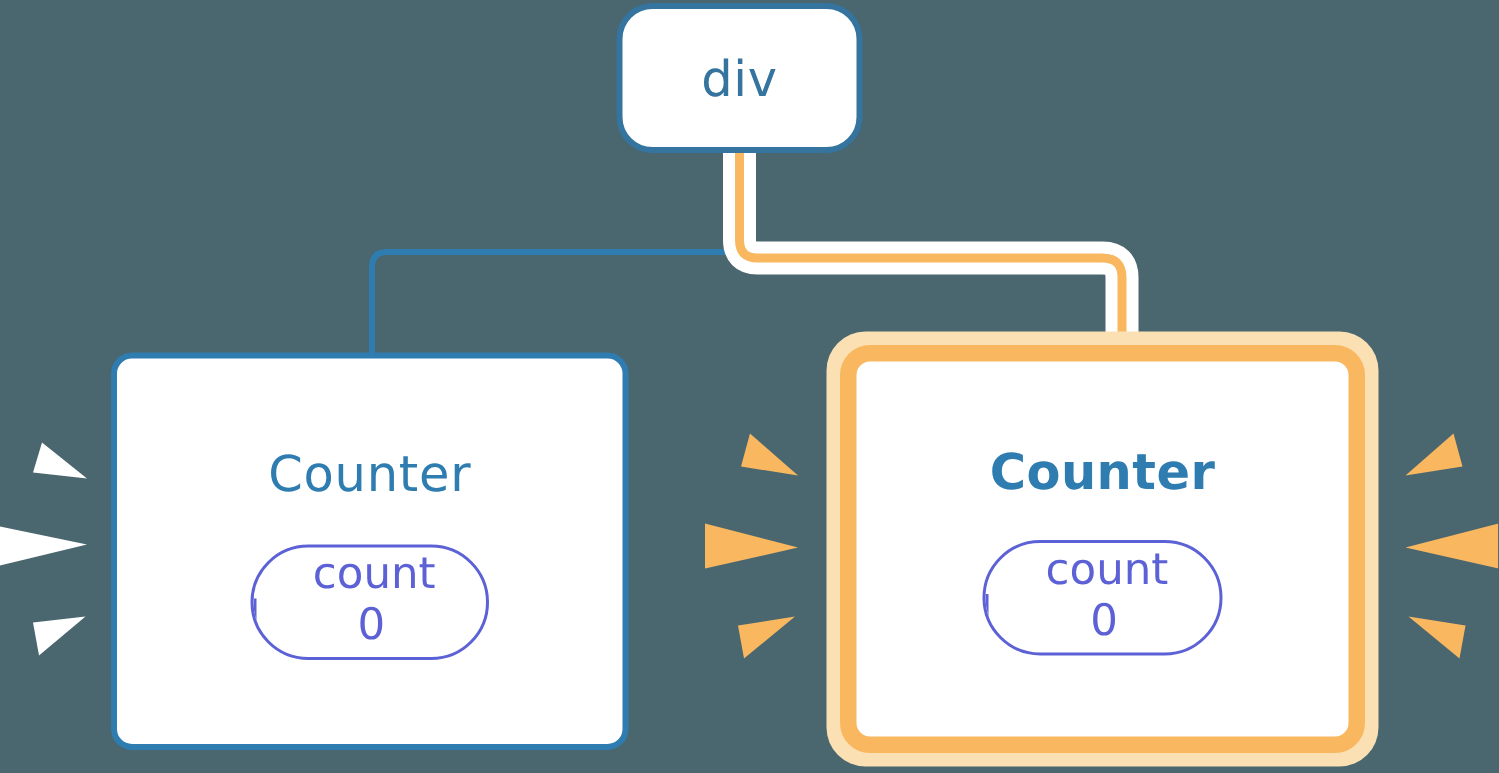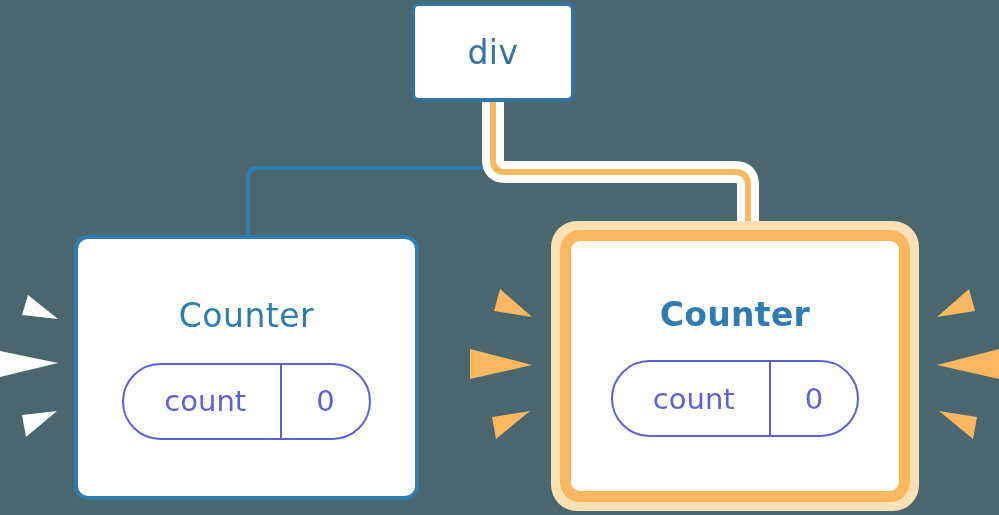--- a/index.html
+++ b/index.html
@@ -30,21 +30,21 @@
     background: #ffffff;
     box-sizing: border-box;
   }
 
   .node-div {
     left: 411px;
     top: 2px;
     width: 164px;
     height: 100px;
     border: 4px solid #34749e;
-    border-radius: 8px;
+    border-radius: 24px;
     display: flex;
     align-items: center;
     justify-content: center;
   }
   .node-div .node-title {
     font-size: 33px;
     color: #34749e;
     font-weight: 400;
     letter-spacing: .5px;
   }
@@ -101,20 +101,21 @@
 
   
   .pill {
     display: flex;
     align-items: stretch;
     border: 2px solid #5c62d6;
     border-radius: 999px;
     height: 73px;
     color: #5c62d6;
     overflow: hidden;
+    flex-direction: column;
   }
   .pill-key, .pill-val {
     display: flex;
     align-items: center;
     justify-content: center;
     font-size: 29px;
     box-sizing: border-box;
   }
   .pill-key { padding: 0 34px 0 40px; }
   .pill-val {

